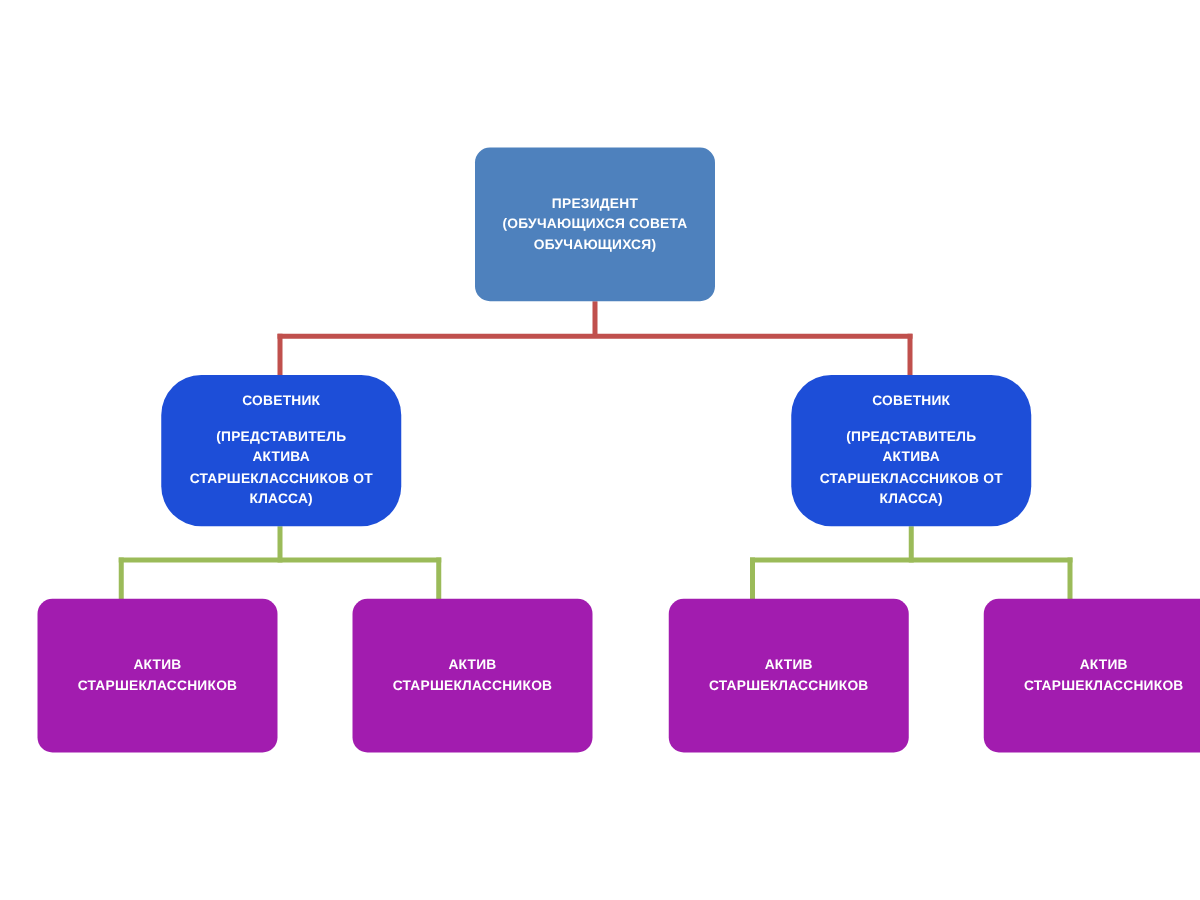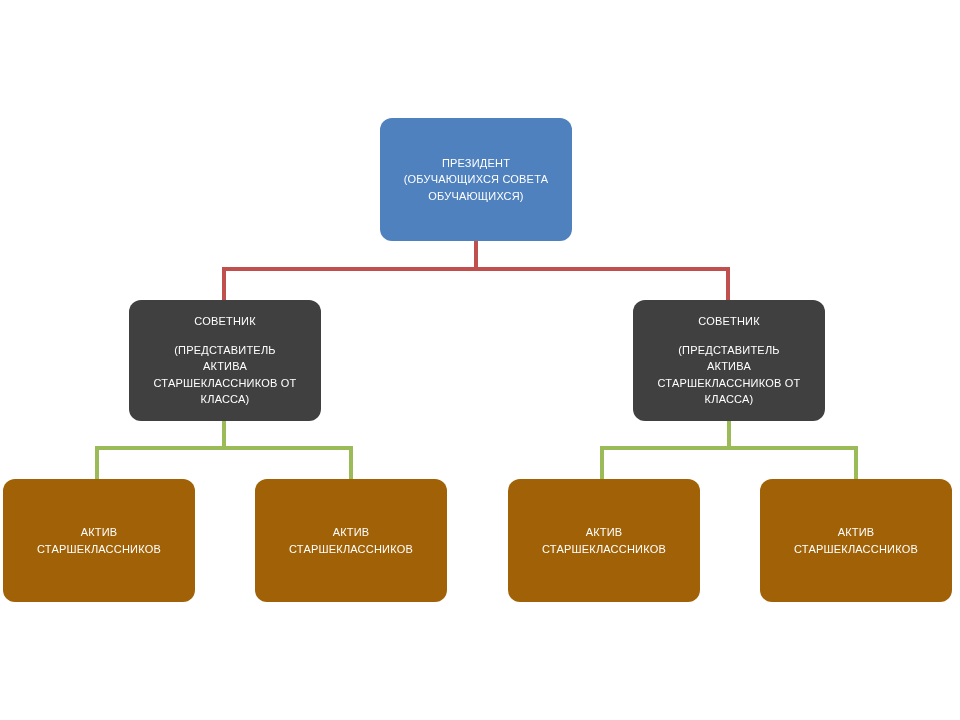--- a/index.html
+++ b/index.html
@@ -18,45 +18,47 @@
   .node {
     position: absolute;
     box-sizing: border-box;
     border-radius: 12px;
     display: flex;
     flex-direction: column;
     align-items: center;
     justify-content: center;
     text-align: right;
     color: #ffffff;
-    font-weight: normal;
+    font-weight: bold;
     font-size: 11px;
     line-height: 16.5px;
     letter-spacing: 0.2px;
     padding: 0 8px;
     z-index: 2;
   }
   .node .line {
     display: block;
     white-space: nowrap;
   }
   .node .title {
     margin-bottom: 0;
   }
   .node-president {
     background: #4e81bd;
   }
   .node-advisor {
-    background: #404040;
+    background: #1d4ed8;
+    border-radius: 32px;
   }
   .node-advisor .title {
     margin-bottom: 12px;
   }
   .node-asset {
-    background: #a16207;
+    background: #a21caf;
+    margin-left: 27px;
   }
   .conn {
     position: absolute;
     z-index: 1;
   }
   .conn-red { background: #c0504d; }
   .conn-green { background: #9bbb59; }
 </style>
 </head>
 <body>

